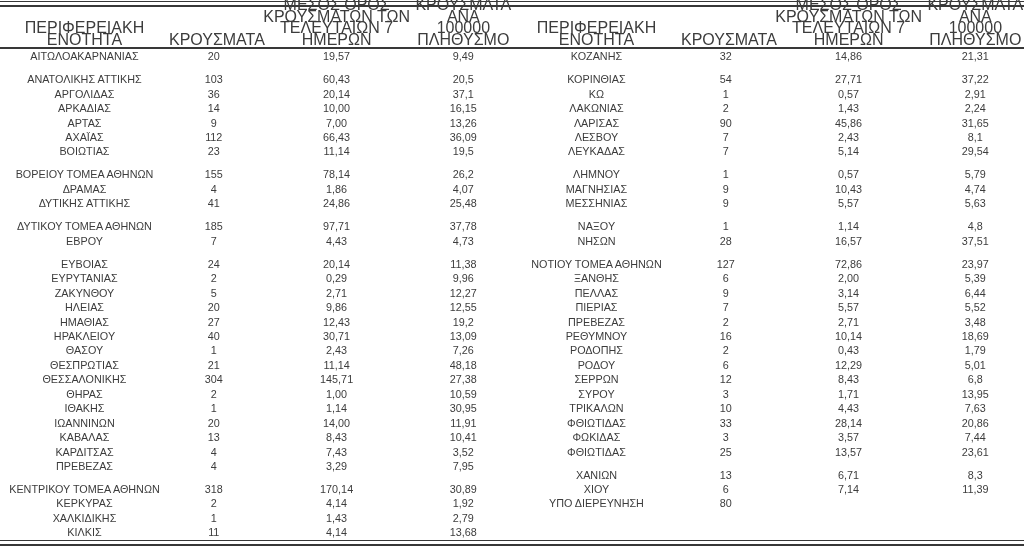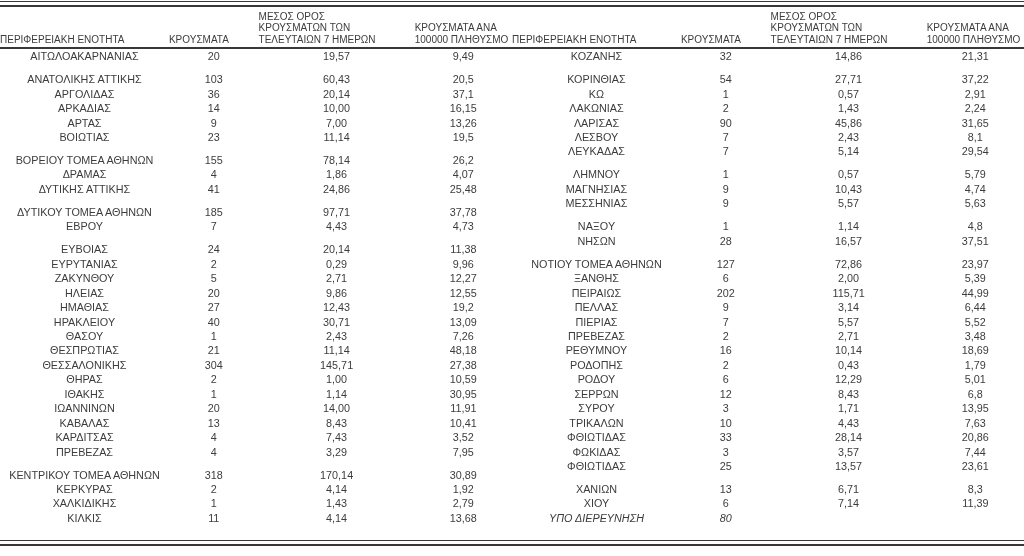--- a/index.html
+++ b/index.html
@@ -16,34 +16,34 @@
     border-bottom:2px solid #383838;
   }
   .tables{display:flex;width:1024px;}
   .half{width:512px;flex:0 0 512px;}
   .header-row{
     display:flex;align-items:flex-end;
     height:38px;padding-bottom:2px;
     border-bottom:2px solid #383838;
   }
   .hcell{
-    white-space:pre-line;
-    font-size:10px;line-height:11.5px;
+    text-align:center;white-space:pre-line;
+    font-size:16px;line-height:11.5px;
   }
   .row{display:flex;align-items:center;height:14.45px;}
   .gap-row{height:8.6px;}
   .cell{
     text-align:center;font-size:10.8px;line-height:12px;
     white-space:nowrap;overflow:visible;
   }
   .c0{width:33%;flex:0 0 33%;}
   .c1{width:17.5%;flex:0 0 17.5%;}
   .c2{width:30.5%;flex:0 0 30.5%;}
   .c3{width:19%;flex:0 0 19%;}
-  .row.italic .cell{font-style:italic;}
+  .row.italic .cell{}
   .rule-bottom{
     height:3px;
     border-top:1px solid #383838;
     border-bottom:2px solid #383838;
   }
 </style>
 </head>
 <body>
 
 <div class="sheet">
@@ -87,20 +87,26 @@
             <div class="cell c2">10,00</div>
             <div class="cell c3">16,15</div>
           </div>
           <div class="row">
             <div class="cell c0">ΑΡΤΑΣ</div>
             <div class="cell c1">9</div>
             <div class="cell c2">7,00</div>
             <div class="cell c3">13,26</div>
           </div>
           <div class="row">
+            <div class="cell c0">ΑΧΑΪΑΣ</div>
+            <div class="cell c1">112</div>
+            <div class="cell c2">66,43</div>
+            <div class="cell c3">36,09</div>
+          </div>
+          <div class="row">
             <div class="cell c0">ΒΟΙΩΤΙΑΣ</div>
             <div class="cell c1">23</div>
             <div class="cell c2">11,14</div>
             <div class="cell c3">19,5</div>
           </div>
           <div class="gap-row"></div>
           <div class="row">
             <div class="cell c0">ΒΟΡΕΙΟΥ ΤΟΜΕΑ ΑΘΗΝΩΝ</div>
             <div class="cell c1">155</div>
             <div class="cell c2">78,14</div>
@@ -343,26 +349,20 @@
             <div class="cell c2">72,86</div>
             <div class="cell c3">23,97</div>
           </div>
           <div class="row">
             <div class="cell c0">ΞΑΝΘΗΣ</div>
             <div class="cell c1">6</div>
             <div class="cell c2">2,00</div>
             <div class="cell c3">5,39</div>
           </div>
           <div class="row">
-            <div class="cell c0">ΠΕΙΡΑΙΩΣ</div>
-            <div class="cell c1">202</div>
-            <div class="cell c2">115,71</div>
-            <div class="cell c3">44,99</div>
-          </div>
-          <div class="row">
             <div class="cell c0">ΠΕΛΛΑΣ</div>
             <div class="cell c1">9</div>
             <div class="cell c2">3,14</div>
             <div class="cell c3">6,44</div>
           </div>
           <div class="row">
             <div class="cell c0">ΠΙΕΡΙΑΣ</div>
             <div class="cell c1">7</div>
             <div class="cell c2">5,57</div>
             <div class="cell c3">5,52</div>

